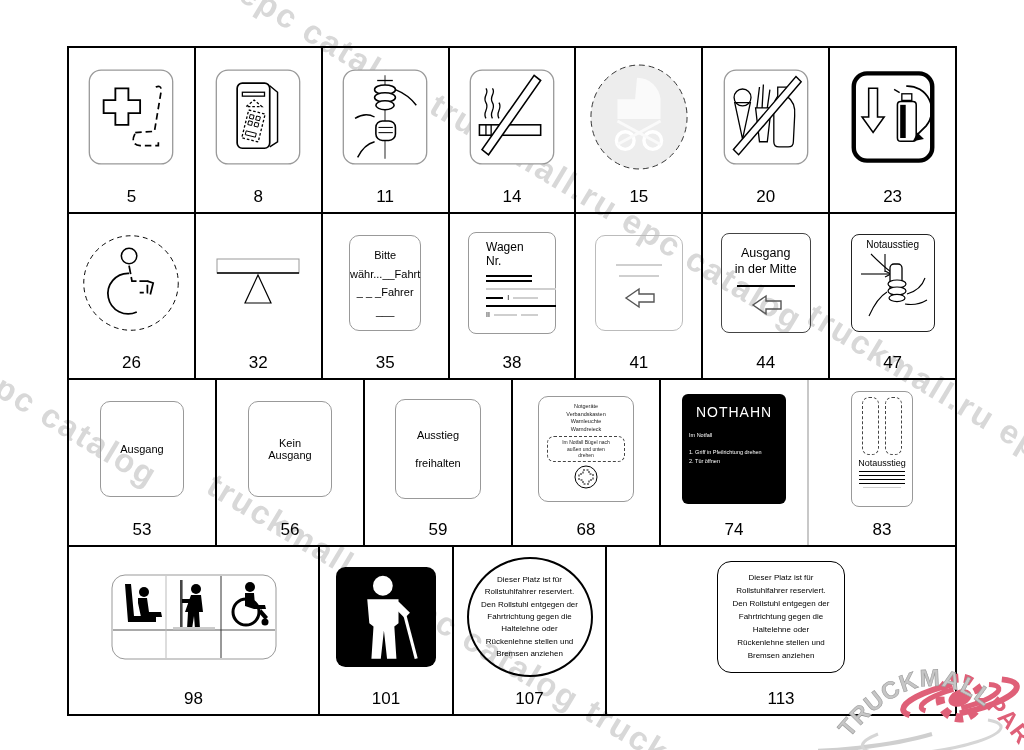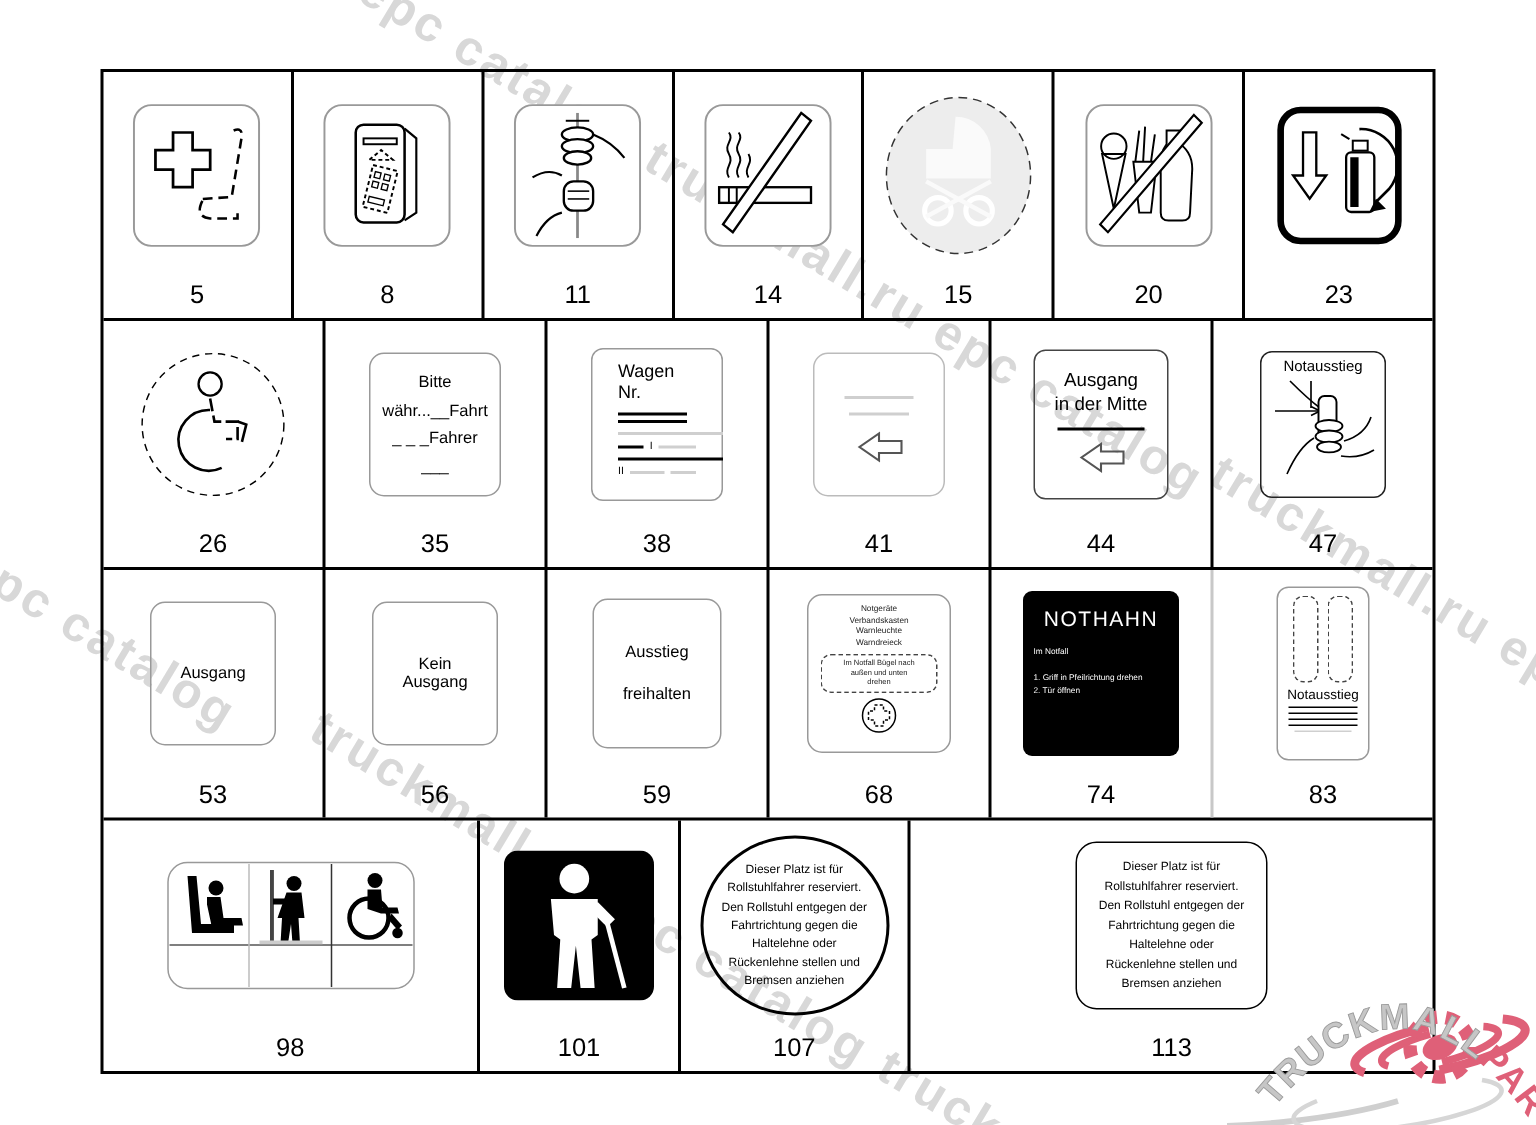--- a/index.html
+++ b/index.html
@@ -18,21 +18,21 @@
   .cell:last-child{border-right:none;}
   .cell.gray-div{border-right-color:#c8c8c8;}
   .num{position:absolute;bottom:5px;left:0;width:100%;text-align:center;font-size:17px;color:#000;}
   
   .sign{box-sizing:border-box;background:transparent;}
   .sbox{border:1px solid #999;border-radius:10px;display:flex;flex-direction:column;
         align-items:center;justify-content:center;text-align:center;}
   .tline{background:#000;height:2px;}
   .gline{background:#cfcfcf;height:2px;}
   
-  .c35{width:88px;height:96px;font-size:11px;line-height:1.7;}
+  .c35{width:72px;height:96px;font-size:11px;line-height:1.7;}
   
   .c38{width:88px;height:102px;border:1px solid #999;border-radius:8px;box-sizing:border-box;
        padding:7px 17px;text-align:left;}
   .c38 .t{font-size:12px;}
   .c38 .rowline{display:flex;align-items:center;gap:4px;margin-top:5px;}
   .c38 .mk{font-size:7px;line-height:5px;}
   
   .c41{width:88px;height:96px;border:1px solid #bbb;border-radius:10px;box-sizing:border-box;
        display:flex;flex-direction:column;align-items:center;}
   
@@ -198,20 +198,28 @@
       <svg class="sign" width="102" height="108" viewBox="0 0 104 112">
         <circle cx="52" cy="56" r="49" fill="none" stroke="#000" stroke-dasharray="5 4"></circle>
         <circle cx="50" cy="28" r="8" fill="none" stroke="#000" stroke-width="1.6"></circle>
         <path d="M50 38 l3 16 h16 v12 h-8" fill="none" stroke="#000" stroke-width="1.8" stroke-dasharray="9 3"></path>
         <path d="M69 54 l6 2 -3 12" fill="none" stroke="#000" stroke-width="1.8"></path>
         <path d="M58 86 a21 21 0 1 1 -8 -40" fill="none" stroke="#000" stroke-width="1.8"></path>
       </svg>
       <div class="num">26</div>
     </div>
 
+    <div class="cell">
+      <svg class="sign" width="100" height="60" viewBox="0 0 100 60">
+        <rect x="9" y="6" width="82" height="14" fill="#fff" stroke="#999"></rect>
+        <line x1="9" y1="20" x2="91" y2="20" stroke="#000" stroke-width="1.6"></line>
+        <polygon points="50,22 63,50 37,50" fill="none" stroke="#000" stroke-width="1.2"></polygon>
+      </svg>
+      <div class="num">32</div>
+    </div>
 
     <div class="cell">
       <div class="sign sbox c35">
         <div>Bitte</div>
         <div>währ...__Fahrt</div>
         <div>_ _ _Fahrer</div>
         <div>___</div>
       </div>
       <div class="num">35</div>
     </div>

